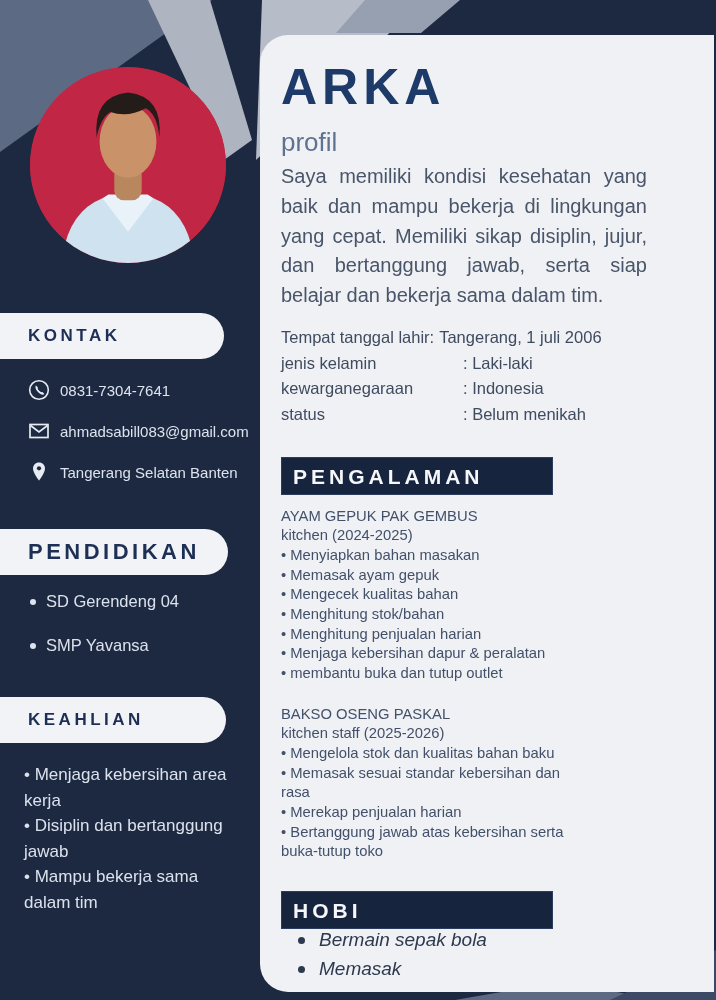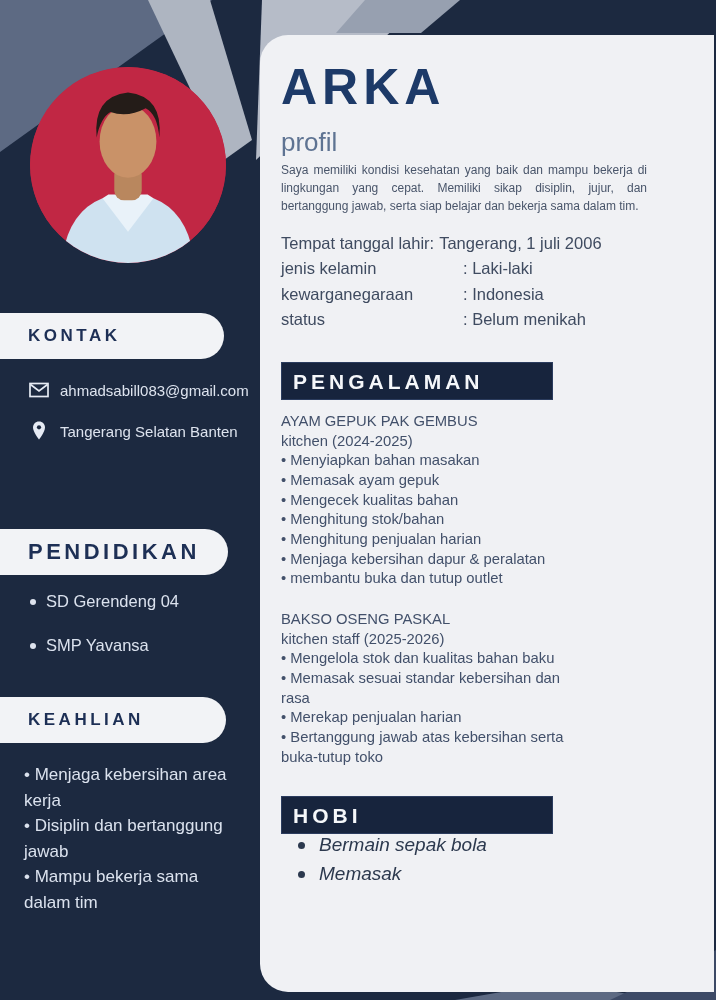--- a/index.html
+++ b/index.html
@@ -44,21 +44,21 @@
 
   
   .card{
     position:absolute;left:260px;top:35px;width:454px;height:957px;
     background:#f0f1f4;border-radius:28px 0 0 28px;box-sizing:border-box;
     padding:26px 20px 0 21px;
   }
   .name{font-size:50px;font-weight:bold;color:#1d3a68;letter-spacing:5px;line-height:1.05;}
   .profil-title{font-size:26px;color:#5e7392;margin-top:14px;line-height:1.15;}
   .profil-text{
-    font-size:12px;color:#49556a;line-height:1.48;text-align:justify;
+    font-size:20px;color:#49556a;line-height:1.48;text-align:justify;
     margin-top:5px;width:366px;
   }
   .personal{margin-top:15px;font-size:16.5px;color:#3f4b60;line-height:1.55;}
   .p-row{display:flex;}
   .p-row .plabel{flex:0 0 182px;}
   .p-row.inline .plabel{flex:0 0 auto;margin-right:5px;}
 
   .sec-box{
     margin-top:29px;width:272px;height:38px;line-height:38px;
     background:#17243d;border:1px solid #2b3c5e;box-sizing:border-box;
@@ -96,20 +96,29 @@
       <path d="M37 67 L50 84 L63 67 L60 65 L40 65 Z" fill="#e9f2f9"></path>
       <rect x="43" y="50" width="14" height="18" rx="5" fill="#b9875e"></rect>
       <ellipse cx="50" cy="38" rx="14.5" ry="18.5" fill="#c99268"></ellipse>
       <path d="M34 36 Q32 15 50 13 Q68 15 66 36 Q65 24 59 21 Q50 26 41 23 Q36 26 34 36 Z" fill="#241c18"></path>
     </svg>
   </div>
 
   <div class="pill kontak">KONTAK</div>
 
   <div class="contact-list">
+    <div class="contact-item">
+      <span class="cicon">
+        <svg width="24" height="24" viewBox="0 0 24 24">
+            <circle cx="12" cy="12" r="9.3" fill="none" stroke="#e6ebf4" stroke-width="1.6"></circle>
+            <path d="M9 7.6 l1.9 1.9 c-.5 1 .3 2.3 1.3 3.3 s2.3 1.8 3.3 1.3 l1.9 1.9 c-1.4 1.5-3.9 .6-6.2-1.7 S7.6 9 9 7.6 Z" fill="#e6ebf4"></path>
+          </svg>
+      </span>
+      <span class="ctext">0831-7304-7641</span>
+    </div>
     <div class="contact-item">
       <span class="cicon">
         <svg width="24" height="24" viewBox="0 0 24 24">
             <rect x="3" y="5.5" width="18" height="13" fill="none" stroke="#e6ebf4" stroke-width="1.7"></rect>
             <path d="M3.5 6.5 L12 13 L20.5 6.5" fill="none" stroke="#e6ebf4" stroke-width="1.7"></path>
           </svg>
       </span>
       <span class="ctext">ahmadsabill083@gmail.com</span>
     </div>
     <div class="contact-item">

